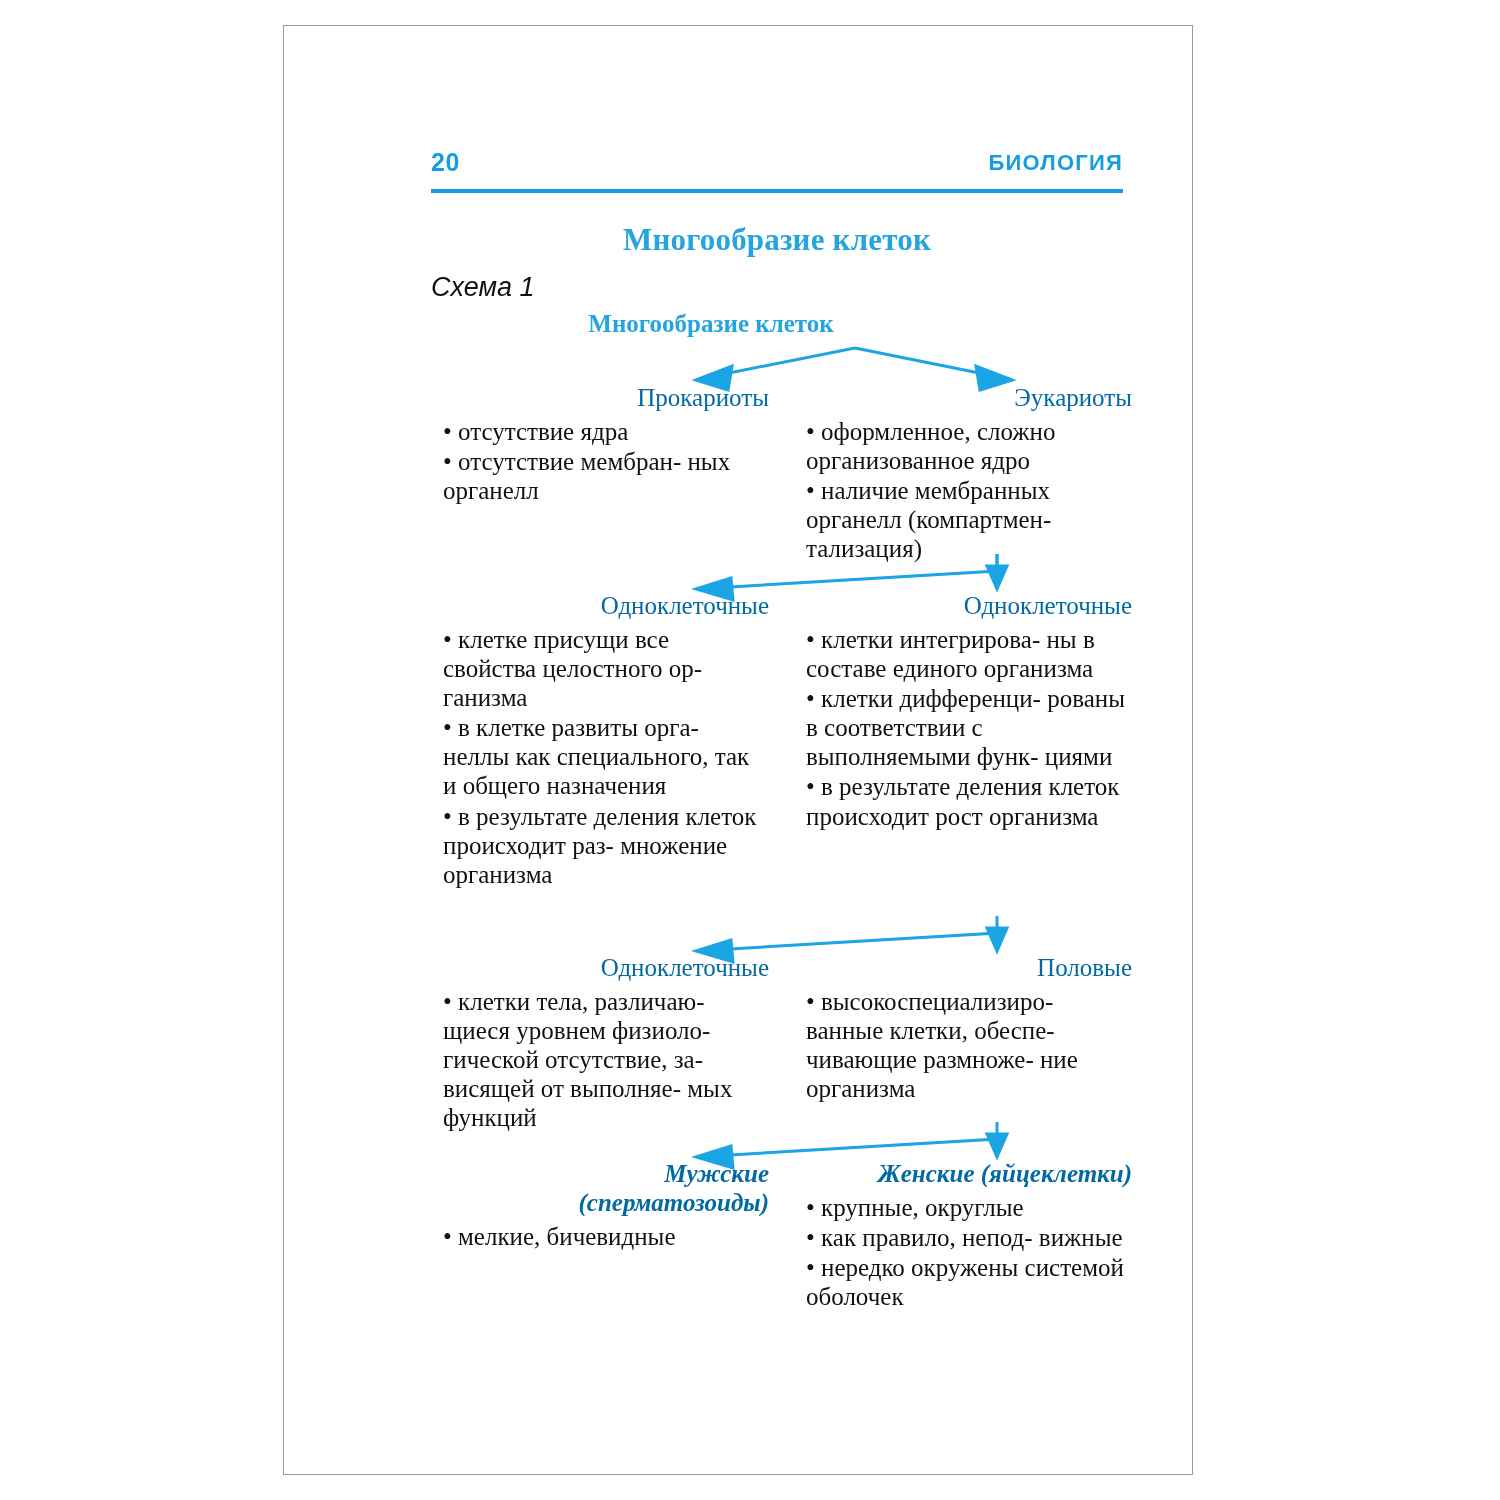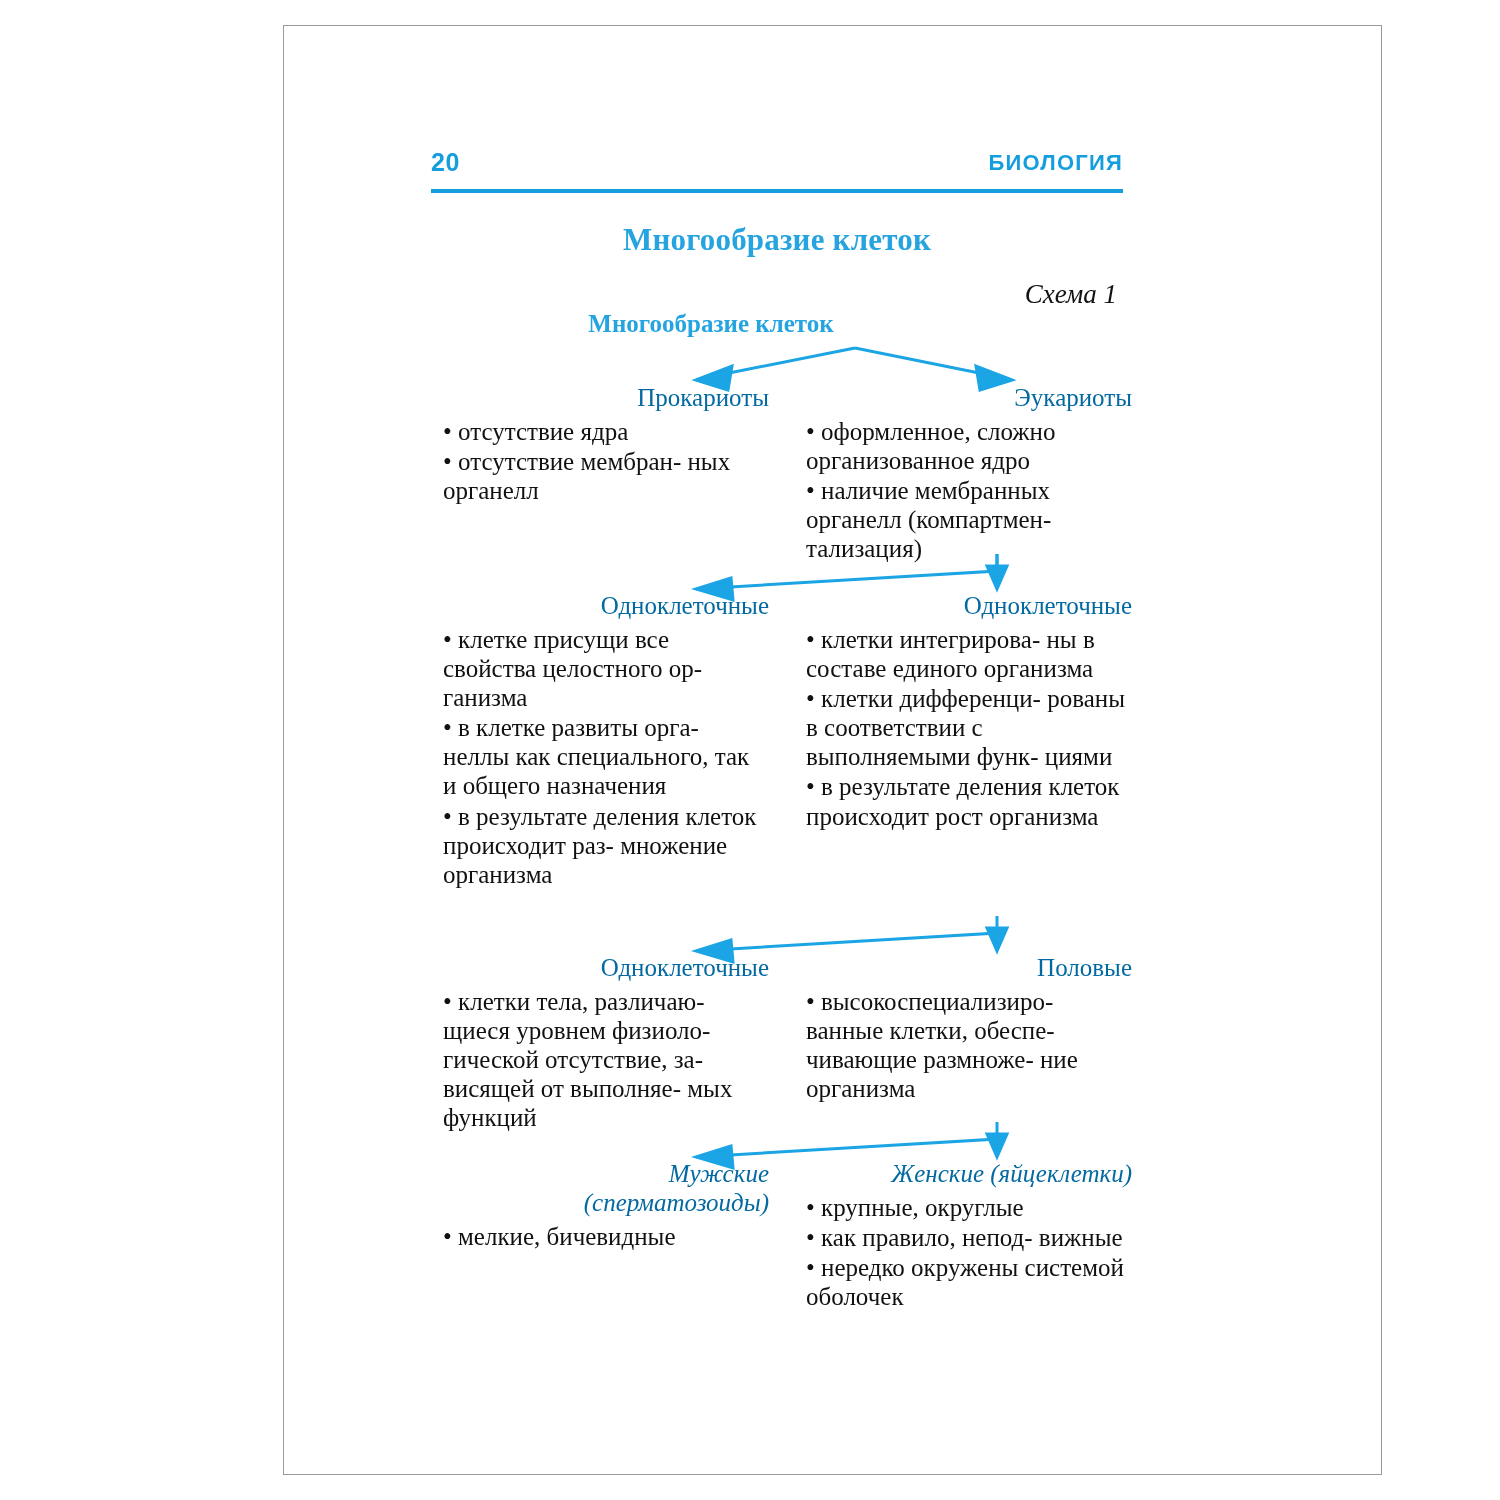--- a/index.html
+++ b/index.html
@@ -11,21 +11,21 @@
     width: 1500px;
     height: 1500px;
     font-family: "Liberation Serif", "DejaVu Serif", serif;
     overflow: hidden;
   }
 
   #page {
     position: absolute;
     left: 283px;
     top: 25px;
-    width: 1099px;
+    width: 910px;
     height: 1450px;
     border: 1.5px solid #9a9a9a;
     background: #ffffff;
     box-sizing: border-box;
   }
 
   
   #runhead {
     position: absolute;
     left: 147px;
@@ -71,24 +71,23 @@
     text-align: center;
     font-family: "Liberation Serif", "DejaVu Serif", serif;
     font-weight: bold;
     font-size: 31px;
     color: #26a4e0;
     letter-spacing: 0.2px;
   }
   #scheme-label {
     position: absolute;
     left: 147px;
-    top: 253px;
+    top: 246px;
     width: 692px;
-    text-align: right;
-    font-family: Liberation Serif, serif;
+    font-family: Liberation Sans, sans-serif;
     font-style: italic;
     font-size: 27px;
     color: #111111;
     padding-right: 6px;
     box-sizing: border-box;
   }
   #root-node {
     position: absolute;
     left: 147px;
     top: 284px;
@@ -126,20 +125,21 @@
   .node-head {
     text-align: right;
     font-size: 25px;
     line-height: 1.15;
     color: #0369a1;
     margin-bottom: 2px;
     white-space: pre-line;
   }
   .node-head.ital {
     font-style: italic;
+    font-weight: bold;
   }
 
   .node-list {
     margin: 4px;
     padding: 0;
     list-style: none;
   }
   .node-list li {
     font-size: 25px;
     line-height: 1.165;

